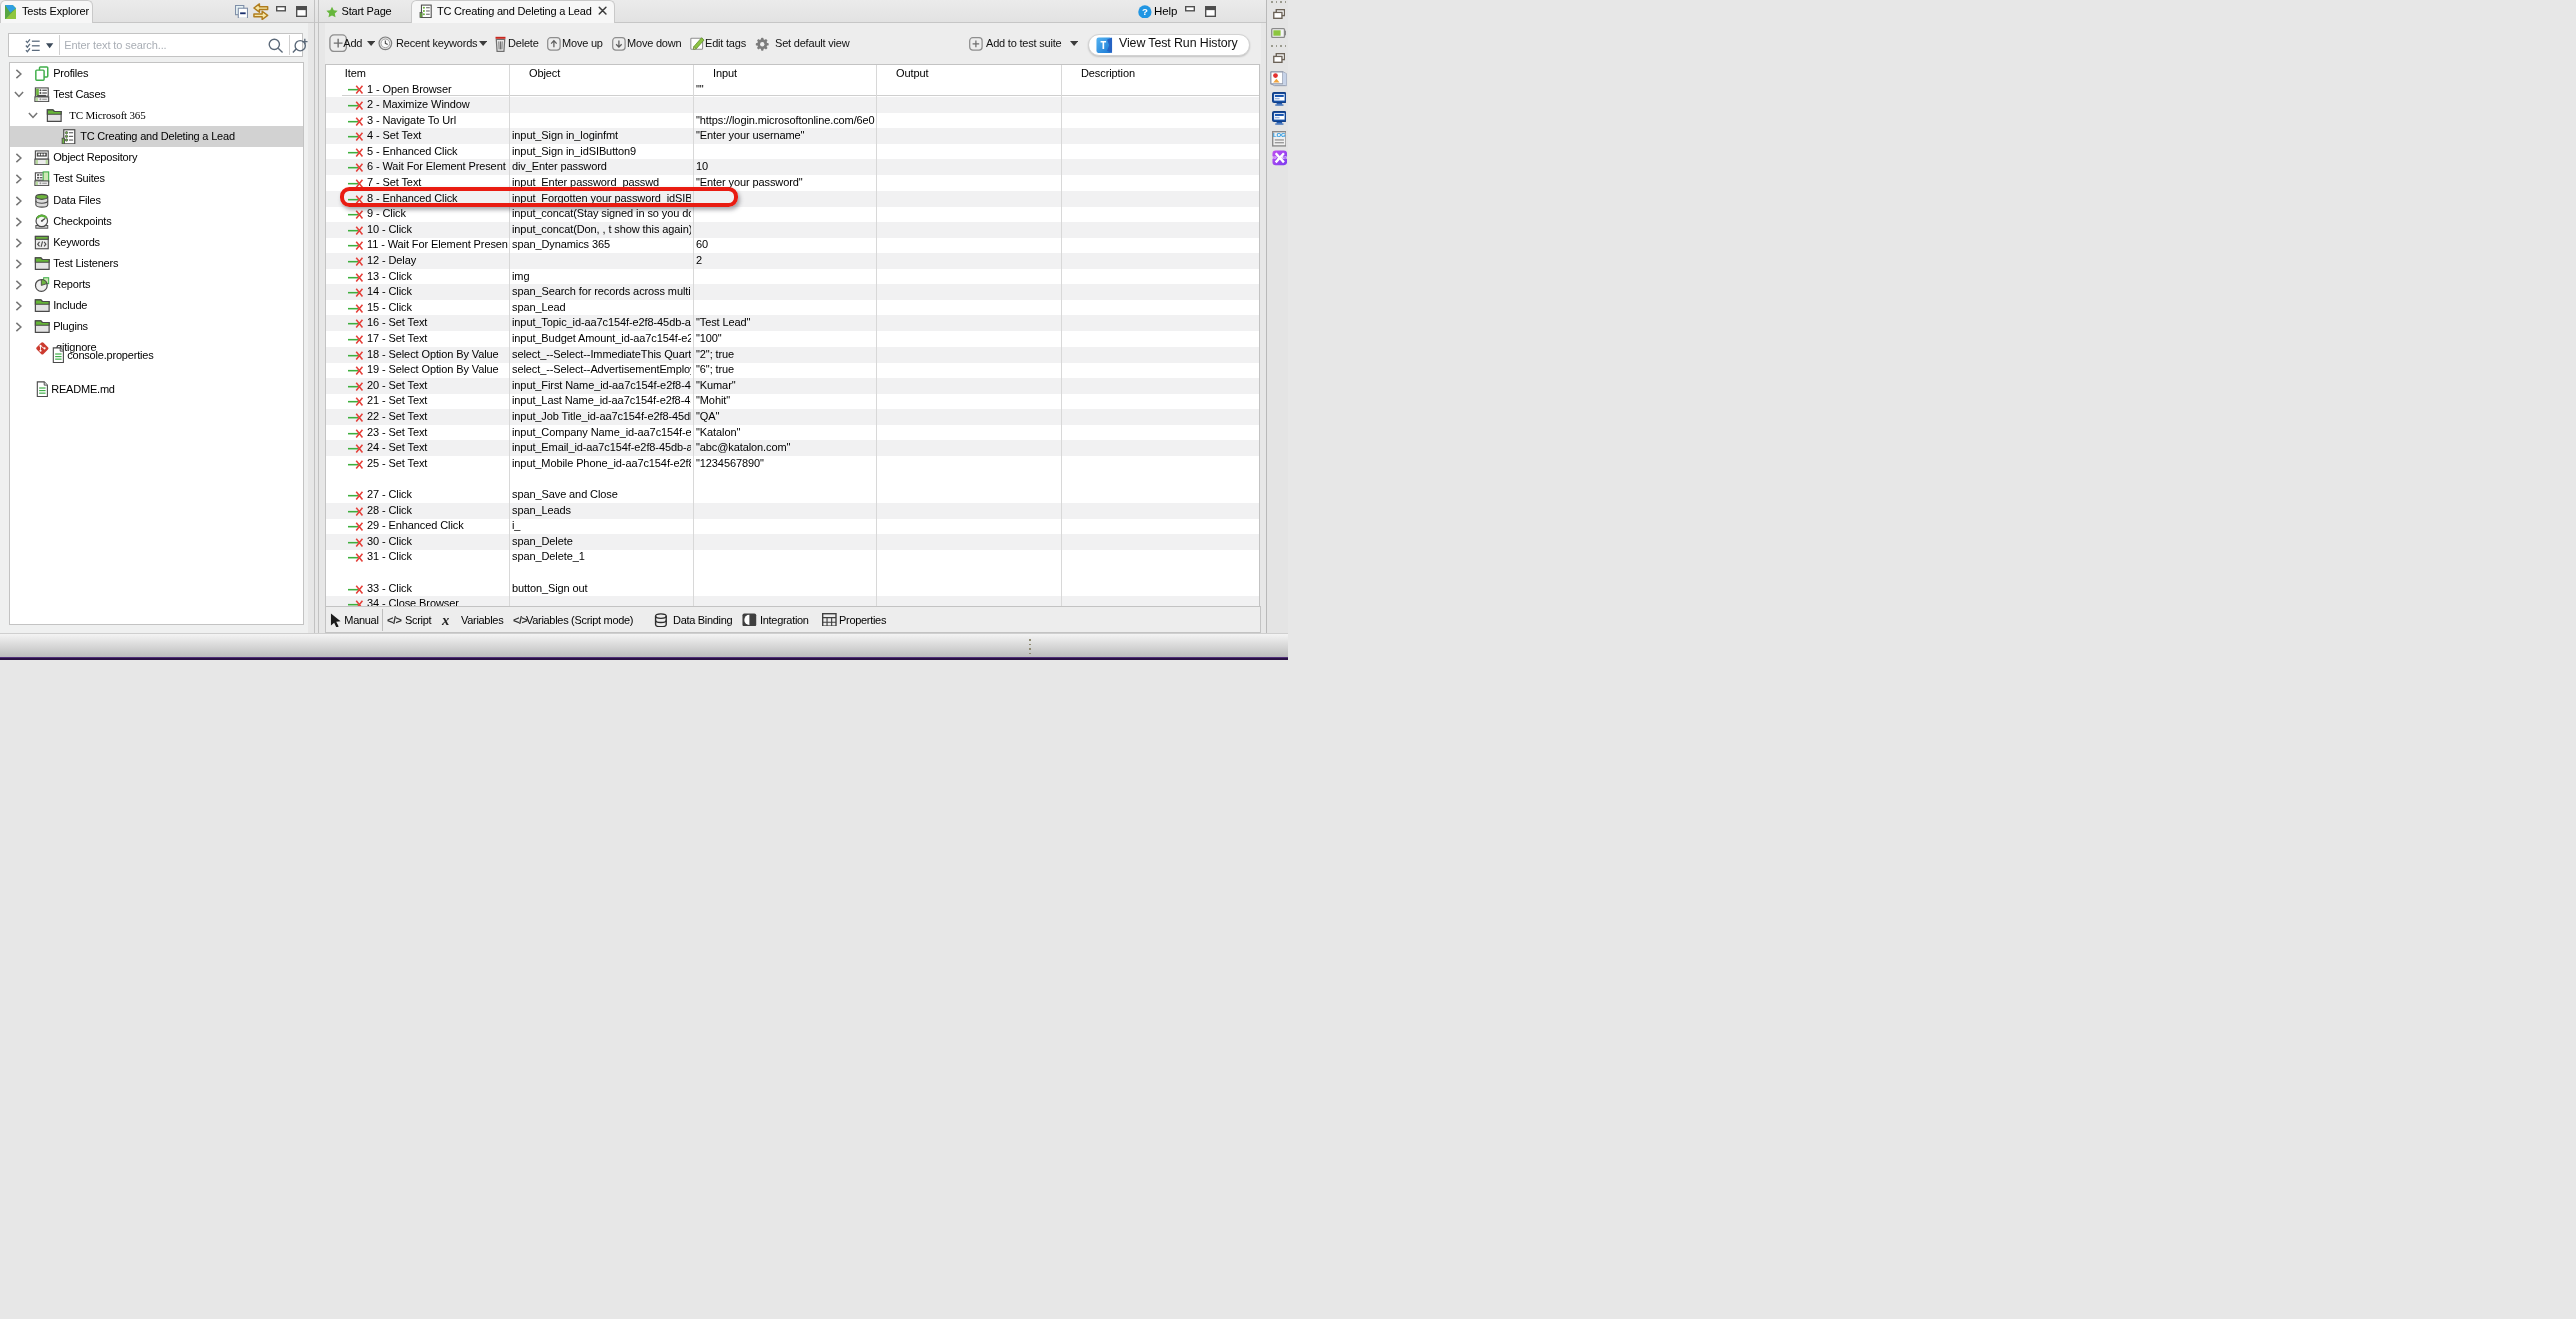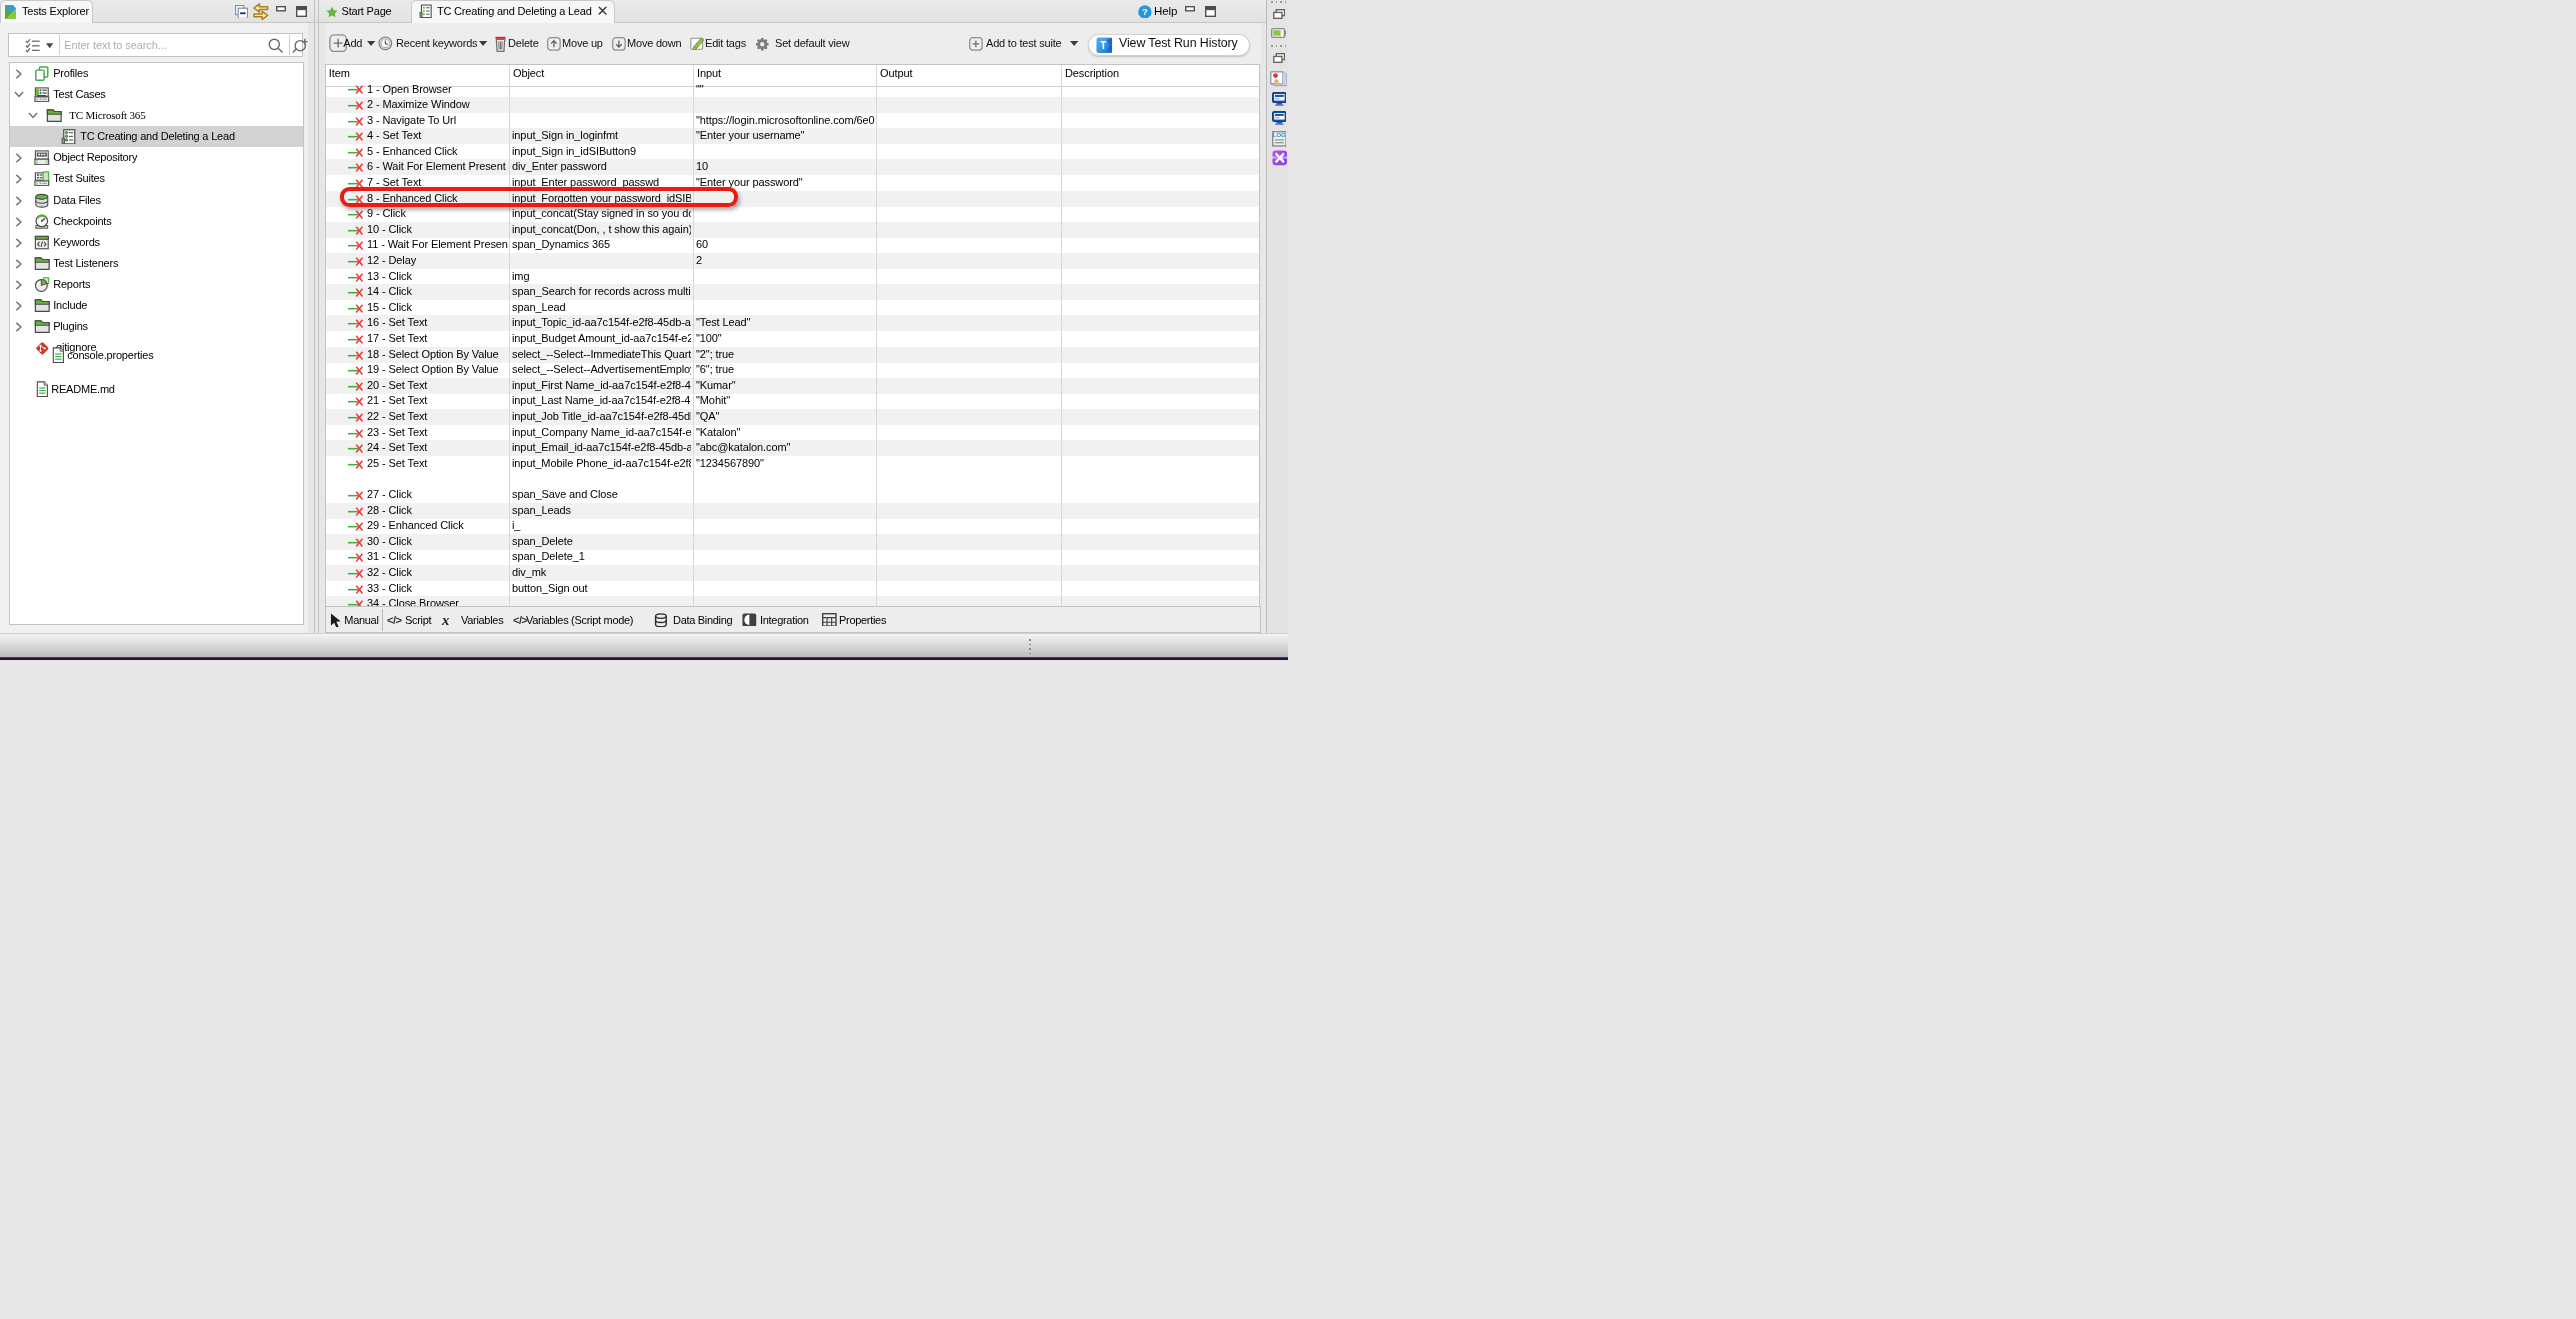--- a/index.html
+++ b/index.html
@@ -10,21 +10,21 @@
 #searchbox{position:absolute;left:8.3px;top:10px;width:295px;height:24px;background:#fff;border:0.9px solid #c3c3c3}
 #tree{position:absolute;left:9.2px;top:39px;width:295px;height:563px;background:#fff;border:0.9px solid #c3c3c3;overflow:hidden}
 .trow{position:absolute;left:0;width:294px;height:21px;line-height:21px;white-space:nowrap;font-size:11px;letter-spacing:-0.2px}
 .trow .lb{position:absolute;top:0}
 .chev{position:absolute;top:5.5px}
 .tico{position:absolute;top:2.8px}
 #editor{position:absolute;left:325px;top:0;width:936px;height:633px}
 #toolbar{position:absolute;left:0;top:23px;width:936px;height:41px;background:#ededed}
 .tbi{position:absolute;top:0;height:41px;line-height:41px;color:#111;font-size:11px;letter-spacing:-0.2px}
 #tblwrap{position:absolute;left:0;top:64px;width:935px;height:542px;background:#fff;border:0.9px solid #c3c3c3;border-bottom:none;overflow:hidden}
-#thead{position:absolute;left:0;top:0;width:935px;height:22px;background:#fff;border-bottom:0.9px solid #cfcfcf}
+#thead{position:absolute;left:16px;top:0;width:935px;height:31px;background:#fff;border-bottom:0.9px solid #cfcfcf}
 .hc{position:absolute;top:0;height:16.5px;line-height:17.4px;color:#000;font-size:11px;letter-spacing:-0.1px}
 .row{position:absolute;left:0;width:935px;height:15.6px;line-height:15.6px;font-size:11px;letter-spacing:-0.1px}
 .row.z{background:#f1f1f2}
 .row span{position:absolute;top:0;height:15.6px;overflow:hidden;white-space:nowrap}
 .row .it{left:41px;width:141px}
 .row .ob{left:186px;width:179px}
 .row .in{left:370px;width:179px}
 .rico{position:absolute;left:22px;top:2.8px}
 .colline{position:absolute;top:0;width:0.9px;height:542px;background:#d8d8d8}
 .bti{position:absolute;top:0;height:24px;line-height:24px;color:#000;font-size:11px;letter-spacing:-0.3px}
@@ -650,28 +650,20 @@
         <span class="ob">span_Delete</span>
       </div>
 <div class="row" style="top:484px">
         <svg class="rico" width="17.4" height="11" viewBox="0 0 19 12">
           <path d="M0 6.2 H11.5" stroke="#3daf3d" stroke-width="1.7"></path>
           <path d="M9 2 L15.8 10.4 M15.8 2 L9 10.4" stroke="#e5403a" stroke-width="1.7"></path>
         </svg>
         <span class="it">31 - Click</span>
         <span class="ob">span_Delete_1</span>
       </div>
-<div class="row z" style="top:500px">
-        <svg class="rico" width="17.4" height="11" viewBox="0 0 19 12">
-          <path d="M0 6.2 H11.5" stroke="#3daf3d" stroke-width="1.7"></path>
-          <path d="M9 2 L15.8 10.4 M15.8 2 L9 10.4" stroke="#e5403a" stroke-width="1.7"></path>
-        </svg>
-        <span class="it">32 - Click</span>
-        <span class="ob">div_mk</span>
-      </div>
 <div class="row" style="top:516px">
         <svg class="rico" width="17.4" height="11" viewBox="0 0 19 12">
           <path d="M0 6.2 H11.5" stroke="#3daf3d" stroke-width="1.7"></path>
           <path d="M9 2 L15.8 10.4 M15.8 2 L9 10.4" stroke="#e5403a" stroke-width="1.7"></path>
         </svg>
         <span class="it">33 - Click</span>
         <span class="ob">button_Sign out</span>
       </div>
 <div class="row z" style="top:531px">
         <svg class="rico" width="17.4" height="11" viewBox="0 0 19 12">

